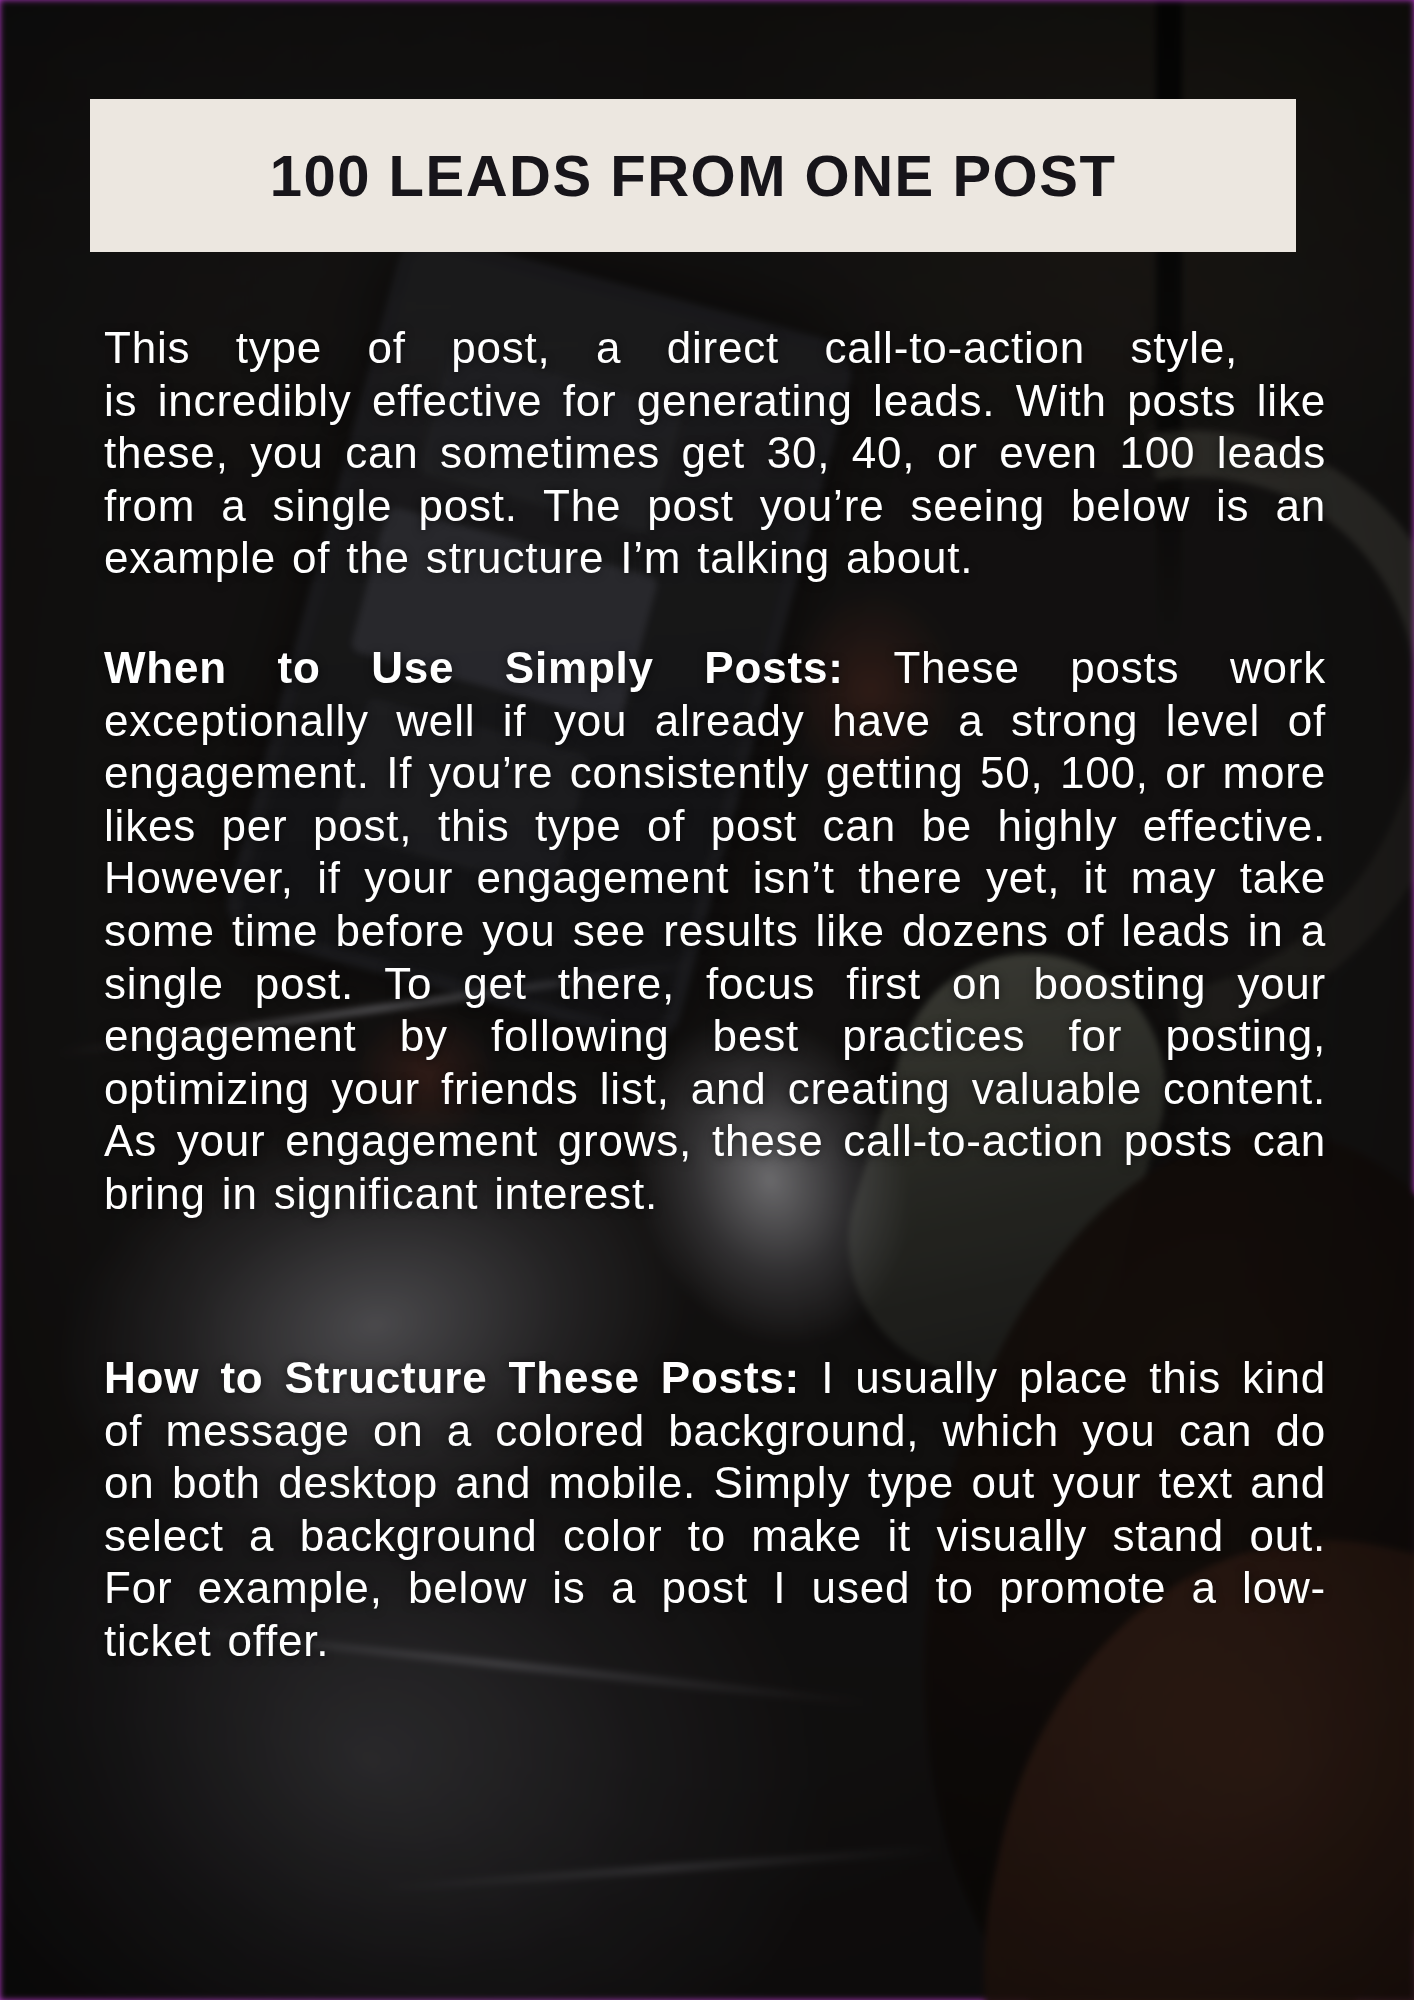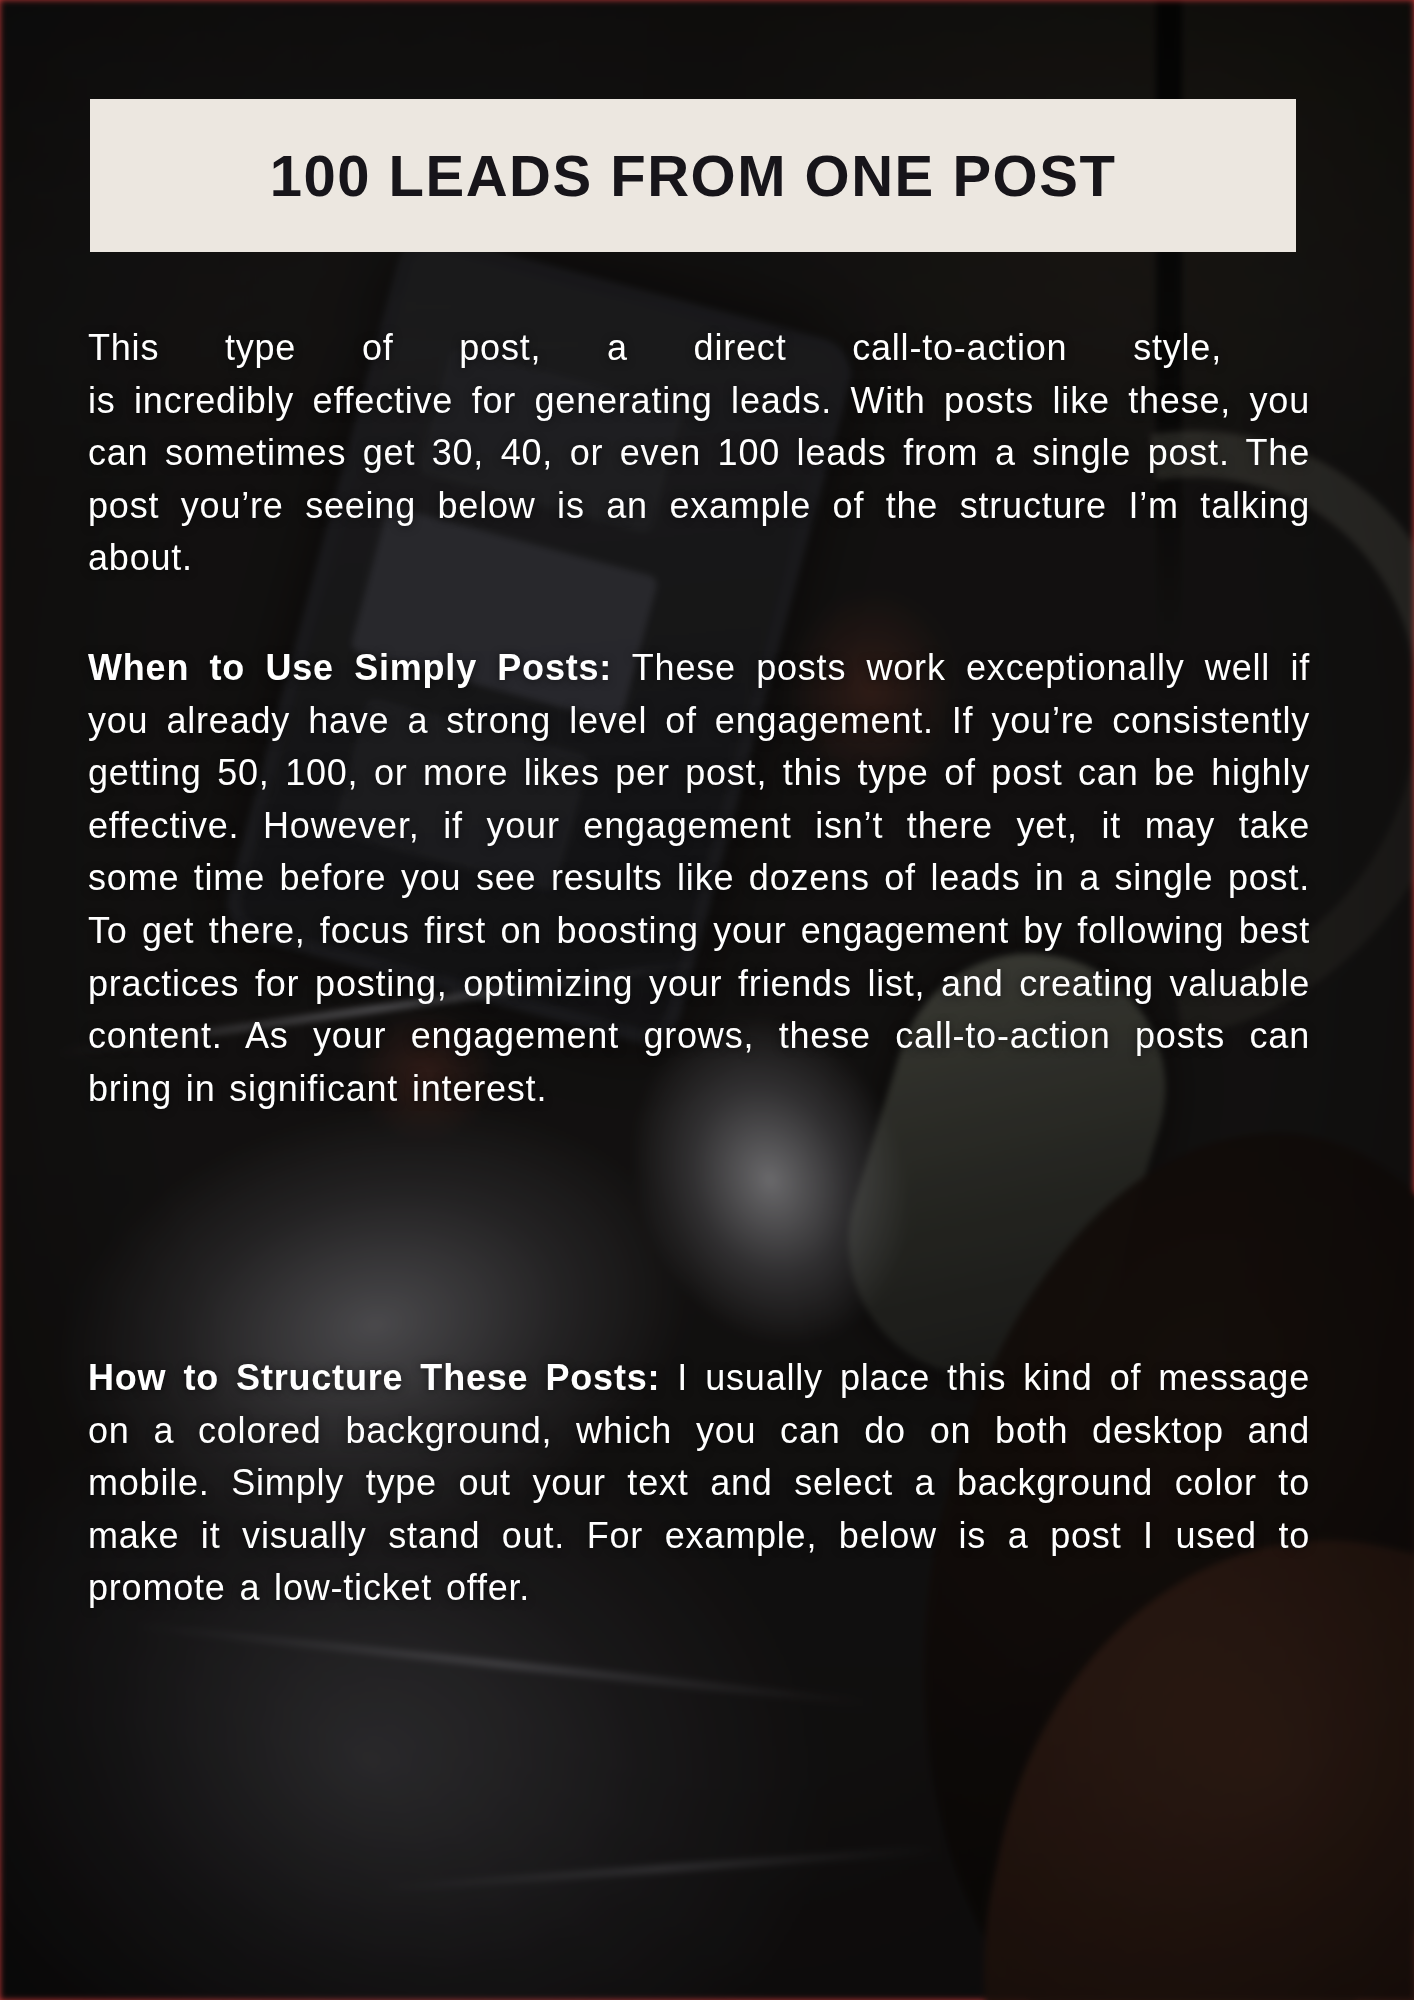--- a/index.html
+++ b/index.html
@@ -1,18 +1,18 @@
 <!DOCTYPE html>
 <html><head>
 <meta charset="utf-8">
 <style>
   html,body { margin:0; padding:0; background:#000; }
   .page {
     position:relative; width:1414px; height:2000px; overflow:hidden;
-    background:#ef4444;
+    background:#d946ef;
     font-family:"Liberation Sans", sans-serif;
   }
 
   
   .bg { position:absolute; inset:0; filter:blur(3px); }
   .bg * { position:absolute; }
   .bg-base {
     inset:0;
     background:
       radial-gradient(ellipse 760px 520px at 88% 6%, #242019 0%, rgba(36,32,25,0) 70%),
@@ -97,22 +97,22 @@
     background:#ECE7E0;
     display:flex; align-items:center; justify-content:center;
   }
   .banner h1 {
     margin:0; font-size:58px; font-weight:bold; letter-spacing:1.5px;
     color:#17151A;
   }
 
   
   .para {
-    position:absolute; left:88px; width:1222px;
-    color:#FFFFFF; font-size:36px; line-height:52.6px;
+    position:absolute; left:104px; width:1222px;
+    color:#FFFFFF; font-size:44px; line-height:52.6px;
     text-align:justify; letter-spacing:.8px; word-spacing:3px;
     text-shadow:0 1px 8px rgba(0,0,0,.6);
   }
   .p1 { top:322px; }
   .p2 { top:642px; }
   .p3 { top:1316px;margin-top:36px; }
   .first-line {
     display:block; text-align:justify; text-align-last:justify;
     padding-right:88px;
   }

